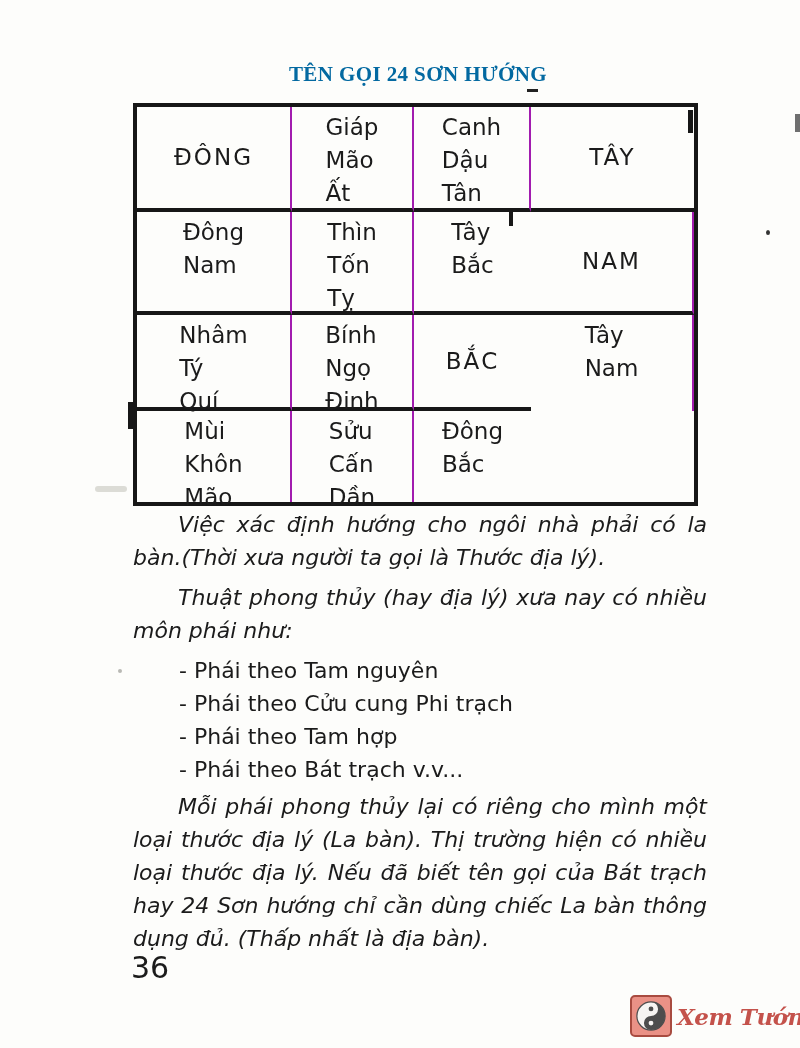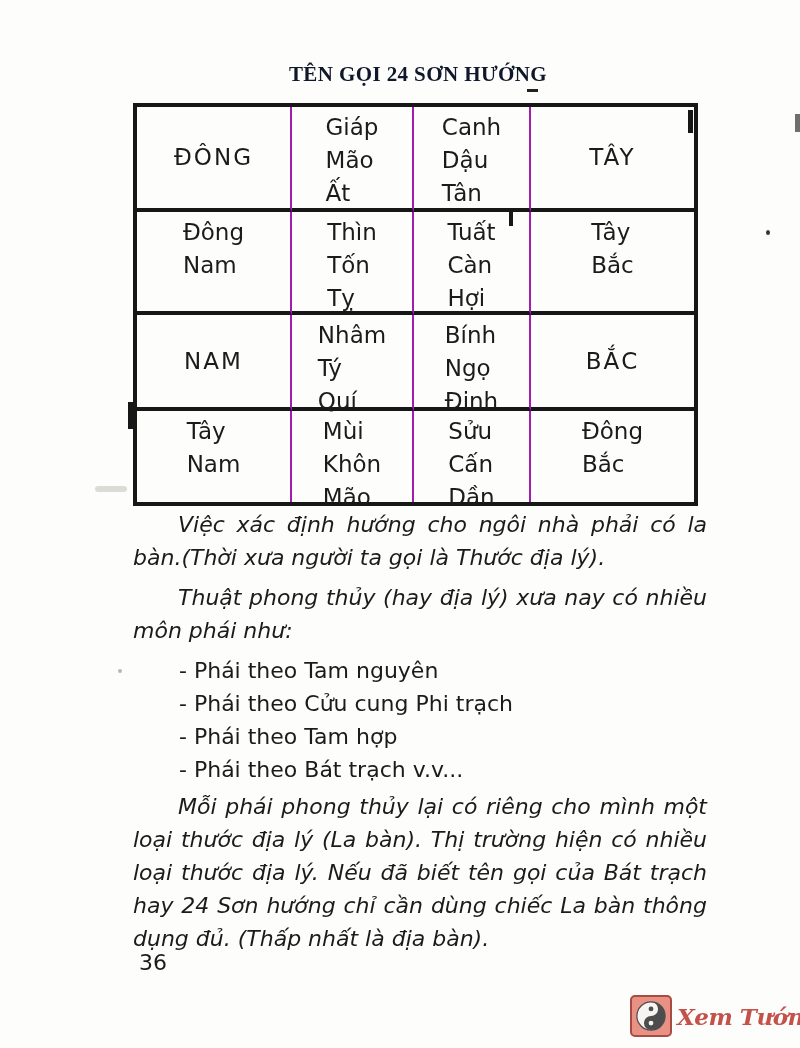--- a/index.html
+++ b/index.html
@@ -14,21 +14,21 @@
   
   .title{
     position:absolute;
     left:133px;top:62px;width:570px;
     margin:0;
     text-align:center;
     font-family:"Liberation Serif","DejaVu Serif",serif;
     font-weight:bold;
     font-size:21px;
     letter-spacing:.4px;
-    color:#0f172a;
+    color:#0369a1;
   }
   
   .shn-table{
     position:absolute;
     left:133px;top:103px;
     display:grid;
     grid-template-columns:155px 122px 117px 163px;
     grid-template-rows:105px 103px 96px 91px;
     border:4px solid #171717;
     background:#fdfdfb;
@@ -57,22 +57,22 @@
     line-height:33px;
     text-align:justify;
   }
   .para{margin:0 0 7px 0;text-indent:45px;font-style:italic;}
   .para.last{margin-top:4px;margin-bottom:0;}
   .phai-list{margin:0 0 2px 0;}
   .list-item{padding-left:46px;line-height:33px;text-align:left;}
   
   .page-number{
     position:absolute;
-    left:139px;top:950px;
-    font-size:22px;
+    left:131px;top:950px;
+    font-size:30px;
   }
   
   .watermark{
     position:absolute;
     left:630px;top:995px;
     display:flex;
     align-items:center;
     gap:5px;
   }
   .wm-icon{
@@ -144,27 +144,20 @@
         <span class="line">Nam</span>
       </div>
     </div>
     <div class="cell">
       <div class="stack">
         <span class="line">Thìn</span>
         <span class="line">Tốn</span>
         <span class="line">Tỵ</span>
       </div>
     </div>
-    <div class="cell">
-      <div class="stack">
-        <span class="line">Tuất</span>
-        <span class="line">Càn</span>
-        <span class="line">Hợi</span>
-      </div>
-    </div>
     <div class="cell last-col">
       <div class="stack">
         <span class="line">Tây</span>
         <span class="line">Bắc</span>
       </div>
     </div>
 
     <div class="cell vcenter">
       <div class="stack">
           <span class="line">NAM</span>

